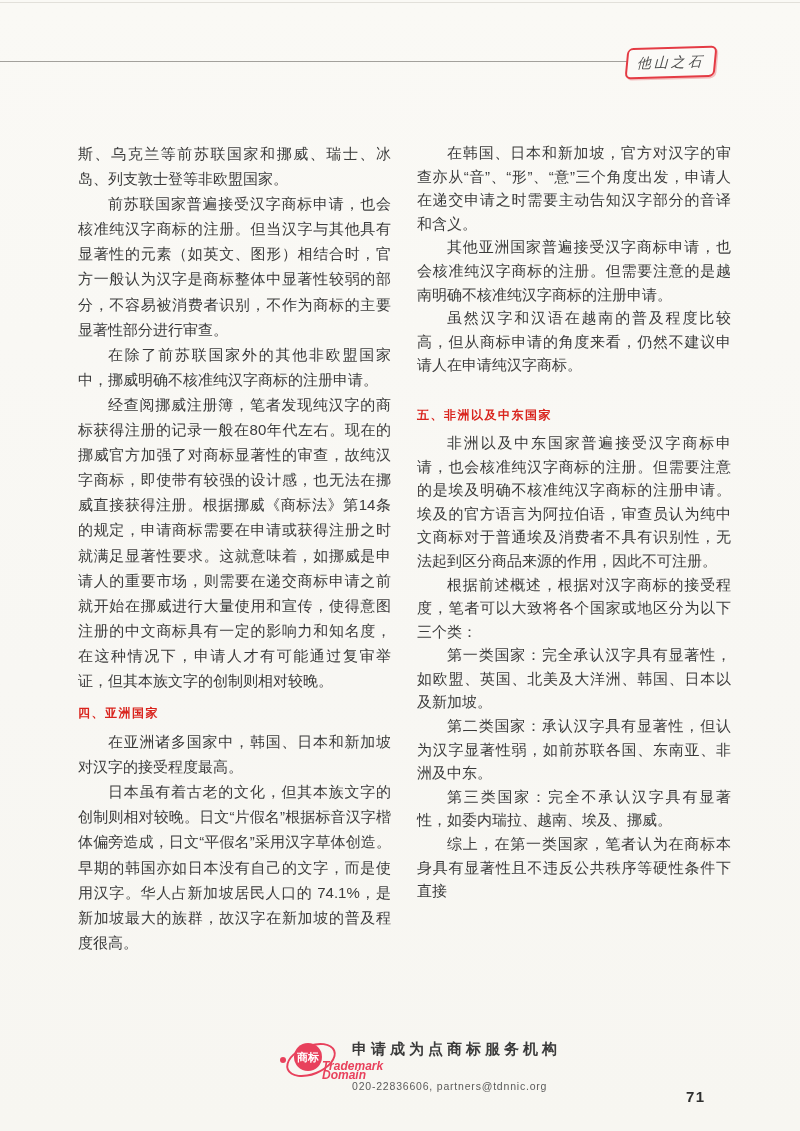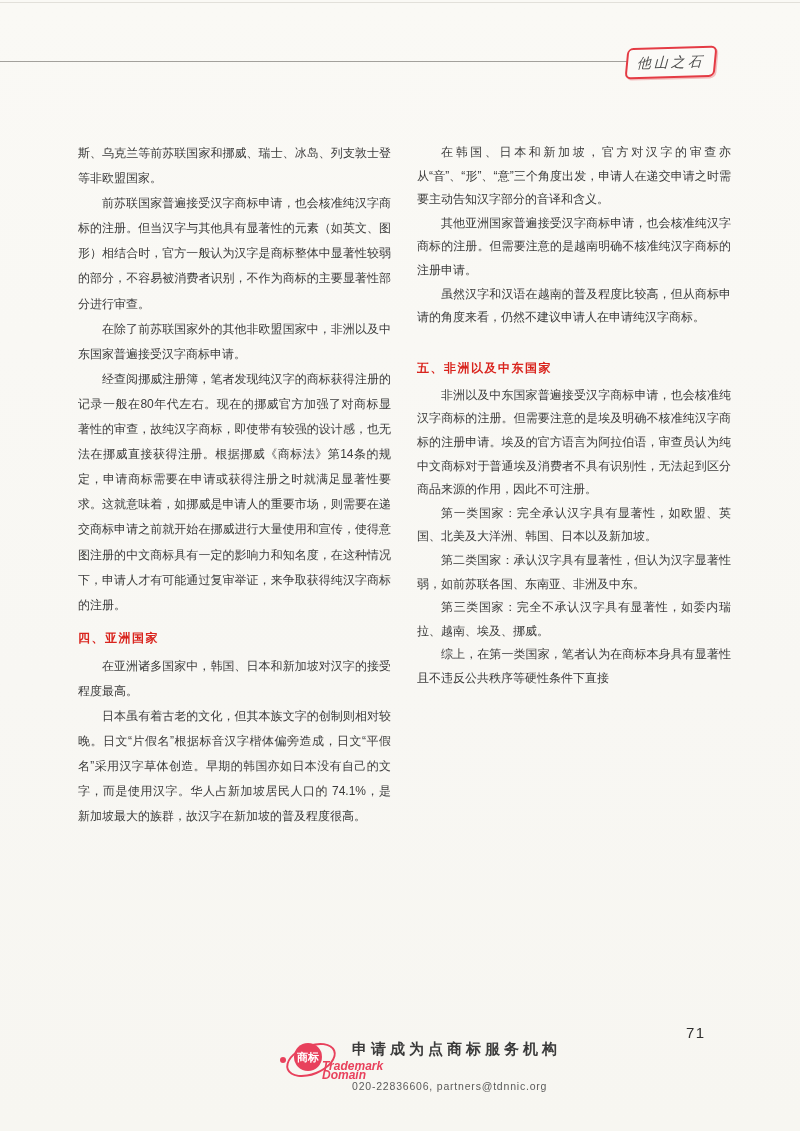--- a/index.html
+++ b/index.html
@@ -16,67 +16,68 @@
     border:2px solid #e43b44;border-radius:6px;background:#fbfaf7;
     transform:rotate(-1.6deg) skewX(-7deg);
     box-shadow:1.5px 1.5px 0 rgba(228,59,68,.30);
     display:flex;align-items:center;justify-content:center;
   }
   .badge-text{font-style:italic;font-size:14px;color:#4c4c4c;letter-spacing:3px;transform:skewX(4deg);}
 
   .col{position:absolute;top:141px;color:#3b3b3b;text-align:justify;}
   .col-left{left:78px;width:313px;}
   .col-right{left:417px;width:314px;}
-  .col p{margin:0;font-size:12px;text-indent:2em;}
+  .col p{margin:0;font-size:15px;text-indent:2em;}
   .col-left p{line-height:25.1px;}
   .col-right p{line-height:23.6px;}
   .col p.noindent{text-indent:0;}
   .col h3{margin:8px 0 4px;font-size:12px;color:#d9241d;font-weight:bold;line-height:24px;letter-spacing:1.5px;}
   .col-right h3{margin-top:26px;}
 
   .logo{position:absolute;left:280px;top:1037px;width:70px;height:44px;text-decoration:underline;}
   .logo .dot{position:absolute;left:0;top:20px;width:6px;height:6px;border-radius:50%;background:#e8415c;}
   .logo .orbit{position:absolute;left:5px;top:8px;width:48px;height:26px;border:2.5px solid #e8415c;border-radius:50%;transform:rotate(-22deg);}
   .logo .ball{position:absolute;left:14px;top:6px;width:28px;height:28px;border-radius:50%;background:#e8415c;display:flex;align-items:center;justify-content:center;}
   .logo .ball span{color:#fff;font-size:11px;font-weight:bold;}
   .logo .brand{position:absolute;left:42px;top:25px;color:#e8415c;font-size:12px;line-height:8.5px;font-style:italic;font-weight:bold;white-space:nowrap;}
 
   .footer-text{position:absolute;left:352px;top:1040px;}
   .footer-org{font-size:15px;font-weight:bold;color:#3b3b3b;letter-spacing:4px;}
   .footer-contact{margin-top:21px;font-size:10.5px;color:#5a5a5a;letter-spacing:0.8px;}
 
-  .page-number{position:absolute;left:686px;top:1024px;font-size:15px;font-weight:normal;color:#2f2f2f;letter-spacing:1.5px;}
+  .page-number{position:absolute;left:686px;top:1088px;font-size:15px;font-weight:bold;color:#2f2f2f;letter-spacing:1.5px;}
 </style>
 </head>
 <body>
 
 <div class="page">
 
   <div class="top-edge"></div>
   <div class="header-rule"></div>
 
   <div class="badge">
     <span class="badge-text">他山之石</span>
   </div>
 
   <div class="col col-left">
       <p class="noindent">斯、乌克兰等前苏联国家和挪威、瑞士、冰岛、列支敦士登等非欧盟国家。</p>
       <p>前苏联国家普遍接受汉字商标申请，也会核准纯汉字商标的注册。但当汉字与其他具有显著性的元素（如英文、图形）相结合时，官方一般认为汉字是商标整体中显著性较弱的部分，不容易被消费者识别，不作为商标的主要显著性部分进行审查。</p>
-      <p>在除了前苏联国家外的其他非欧盟国家中，非洲以及中东国家普遍接受汉字商标申请。</p>
-      <p>经查阅挪威注册簿，笔者发现纯汉字的商标获得注册的记录一般在80年代左右。现在的挪威官方加强了对商标显著性的审查，故纯汉字商标，即使带有较强的设计感，也无法在挪威直接获得注册。根据挪威《商标法》第14条的规定，申请商标需要在申请或获得注册之时就满足显著性要求。这就意味着，如挪威是申请人的重要市场，则需要在递交商标申请之前就开始在挪威进行大量使用和宣传，使得意图注册的中文商标具有一定的影响力和知名度，在这种情况下，申请人才有可能通过复审举证，来争取获得纯汉字商标的注册。</p>
+      <p>在除了前苏联国家外的其他非欧盟国家中，挪威明确不核准纯汉字商标的注册申请。</p>
+      <p>经查阅挪威注册簿，笔者发现纯汉字的商标获得注册的记录一般在80年代左右。现在的挪威官方加强了对商标显著性的审查，故纯汉字商标，即使带有较强的设计感，也无法在挪威直接获得注册。根据挪威《商标法》第14条的规定，申请商标需要在申请或获得注册之时就满足显著性要求。这就意味着，如挪威是申请人的重要市场，则需要在递交商标申请之前就开始在挪威进行大量使用和宣传，使得意图注册的中文商标具有一定的影响力和知名度，在这种情况下，申请人才有可能通过复审举证，但其本族文字的创制则相对较晚。</p>
       <h3>四、亚洲国家</h3>
       <p>在亚洲诸多国家中，韩国、日本和新加坡对汉字的接受程度最高。</p>
       <p>日本虽有着古老的文化，但其本族文字的创制则相对较晚。日文“片假名”根据标音汉字楷体偏旁造成，日文“平假名”采用汉字草体创造。早期的韩国亦如日本没有自己的文字，而是使用汉字。华人占新加坡居民人口的 74.1%，是新加坡最大的族群，故汉字在新加坡的普及程度很高。</p>
     </div>
   <div class="col col-right">
       <p>在韩国、日本和新加坡，官方对汉字的审查亦从“音”、“形”、“意”三个角度出发，申请人在递交申请之时需要主动告知汉字部分的音译和含义。</p>
       <p>其他亚洲国家普遍接受汉字商标申请，也会核准纯汉字商标的注册。但需要注意的是越南明确不核准纯汉字商标的注册申请。</p>
       <p>虽然汉字和汉语在越南的普及程度比较高，但从商标申请的角度来看，仍然不建议申请人在申请纯汉字商标。</p>
       <h3>五、非洲以及中东国家</h3>
       <p>非洲以及中东国家普遍接受汉字商标申请，也会核准纯汉字商标的注册。但需要注意的是埃及明确不核准纯汉字商标的注册申请。埃及的官方语言为阿拉伯语，审查员认为纯中文商标对于普通埃及消费者不具有识别性，无法起到区分商品来源的作用，因此不可注册。</p>
+      <p>根据前述概述，根据对汉字商标的接受程度，笔者可以大致将各个国家或地区分为以下三个类：</p>
       <p>第一类国家：完全承认汉字具有显著性，如欧盟、英国、北美及大洋洲、韩国、日本以及新加坡。</p>
       <p>第二类国家：承认汉字具有显著性，但认为汉字显著性弱，如前苏联各国、东南亚、非洲及中东。</p>
       <p>第三类国家：完全不承认汉字具有显著性，如委内瑞拉、越南、埃及、挪威。</p>
       <p>综上，在第一类国家，笔者认为在商标本身具有显著性且不违反公共秩序等硬性条件下直接</p>
     </div>
 
   <div class="logo">
     <span class="dot"></span>
     <span class="orbit"></span>
     <span class="ball">

